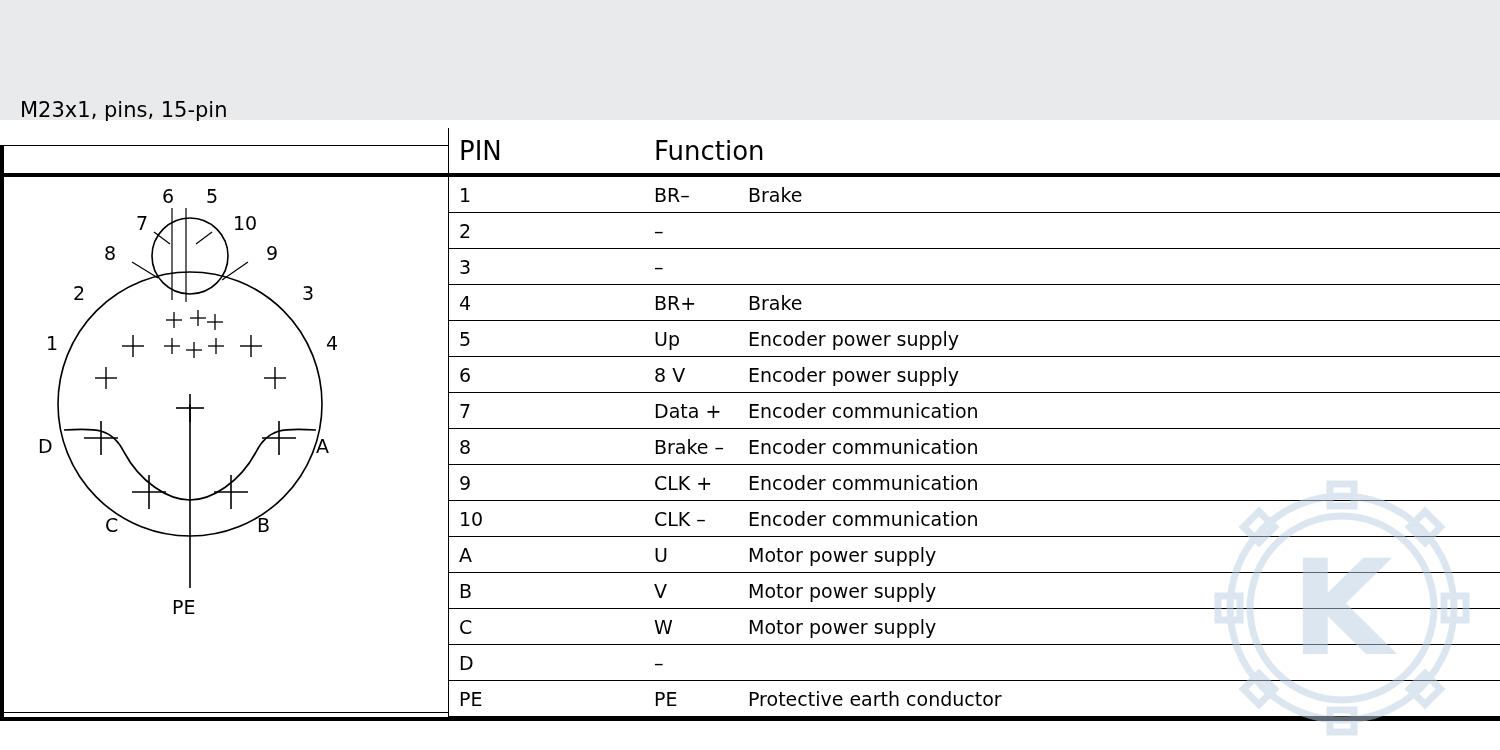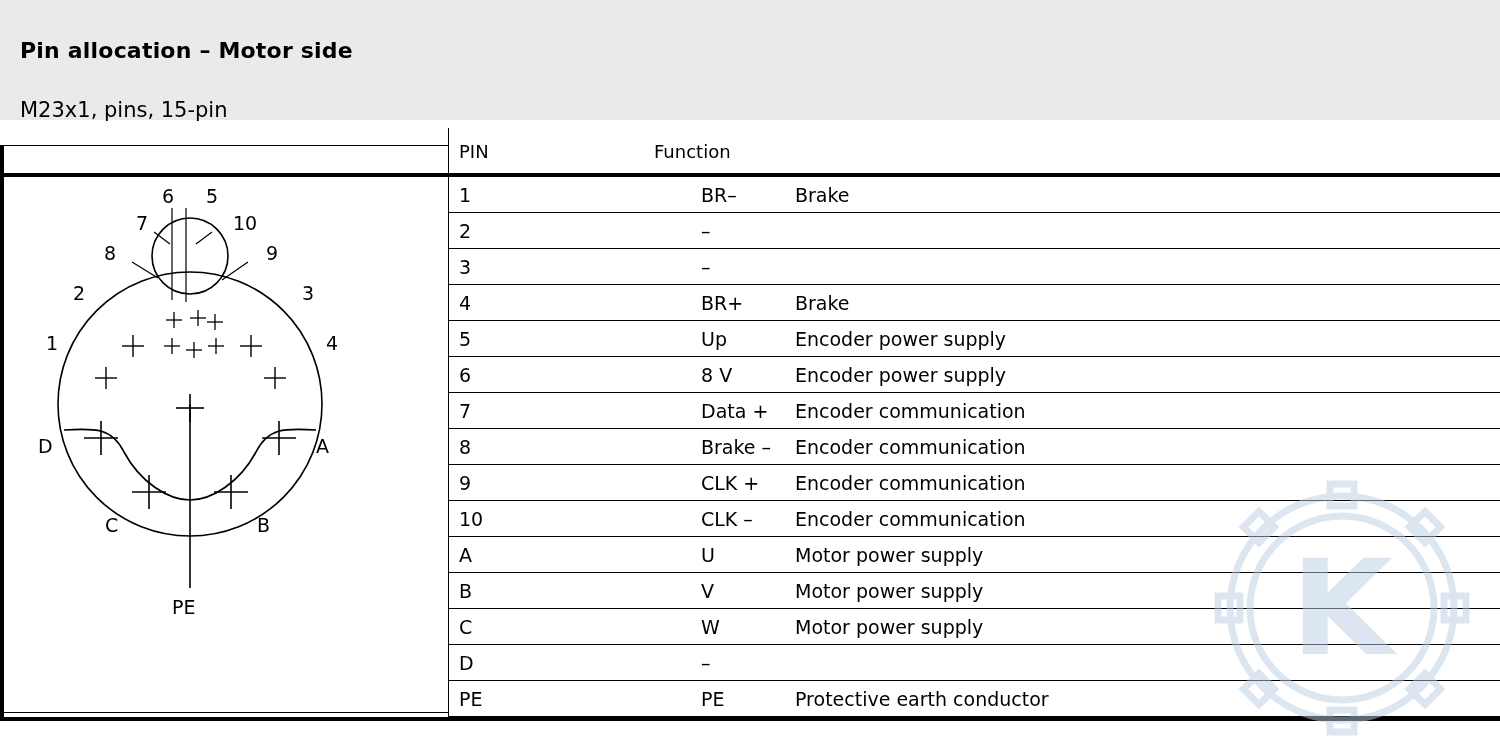--- a/index.html
+++ b/index.html
@@ -86,42 +86,41 @@
   }
   #pin-table th, #pin-table td {
     border: 0;
     padding: 0;
     text-align: left;
     vertical-align: middle;
   }
   #pin-table thead th {
     height: 46px;
     font-weight: normal;
-    font-size: 18px;
+    font-size: 26px;
     border-bottom: 3px solid #000;
   }
   #pin-table tbody td {
     height: 35px;
     border-bottom: 1px solid #000;
   }
   #pin-table tbody tr:last-child td {
     border-bottom: 1px solid #000;
   }
   .col-pin {
     width: 184px;
     padding-left: 11px !important;
     border-right: 1px solid #000;
   }
   .col-fn {
     padding-left: 11px !important;
   }
   .fn-code {
     display: inline-block;
     width: 94px;
-    margin-left: 47px;
   }
 
   
   #drawing {
     position: absolute;
     left: 4px;
     top: 50px;
     width: 408px;
     height: 520px;
   }
@@ -135,21 +134,20 @@
     width: 300px;
     height: 260px;
     opacity: 0.5;
     pointer-events: none;
   }
 </style>
 </head>
 <body>
 
 <div id="header">
-  <div id="header-title">Pin allocation – Motor side</div>
   <div id="header-subtitle">M23x1, pins, 15-pin</div>
 </div>
 
 <div id="content">
 
   <div class="rule-h-thin" style="left:0px; top:25px; width:448px;"></div>
   <div class="rule-h-thick" style="left:0px; top:53px; width:1500px;"></div>
   <div class="rule-h-thick" style="left:0px; top:597px; width:1500px;"></div>
   <div class="rule-h-thin" style="left:0px; top:592px; width:448px;"></div>
   <div class="rule-v-thick" style="left:0px; top:25px; height:572px;"></div>

